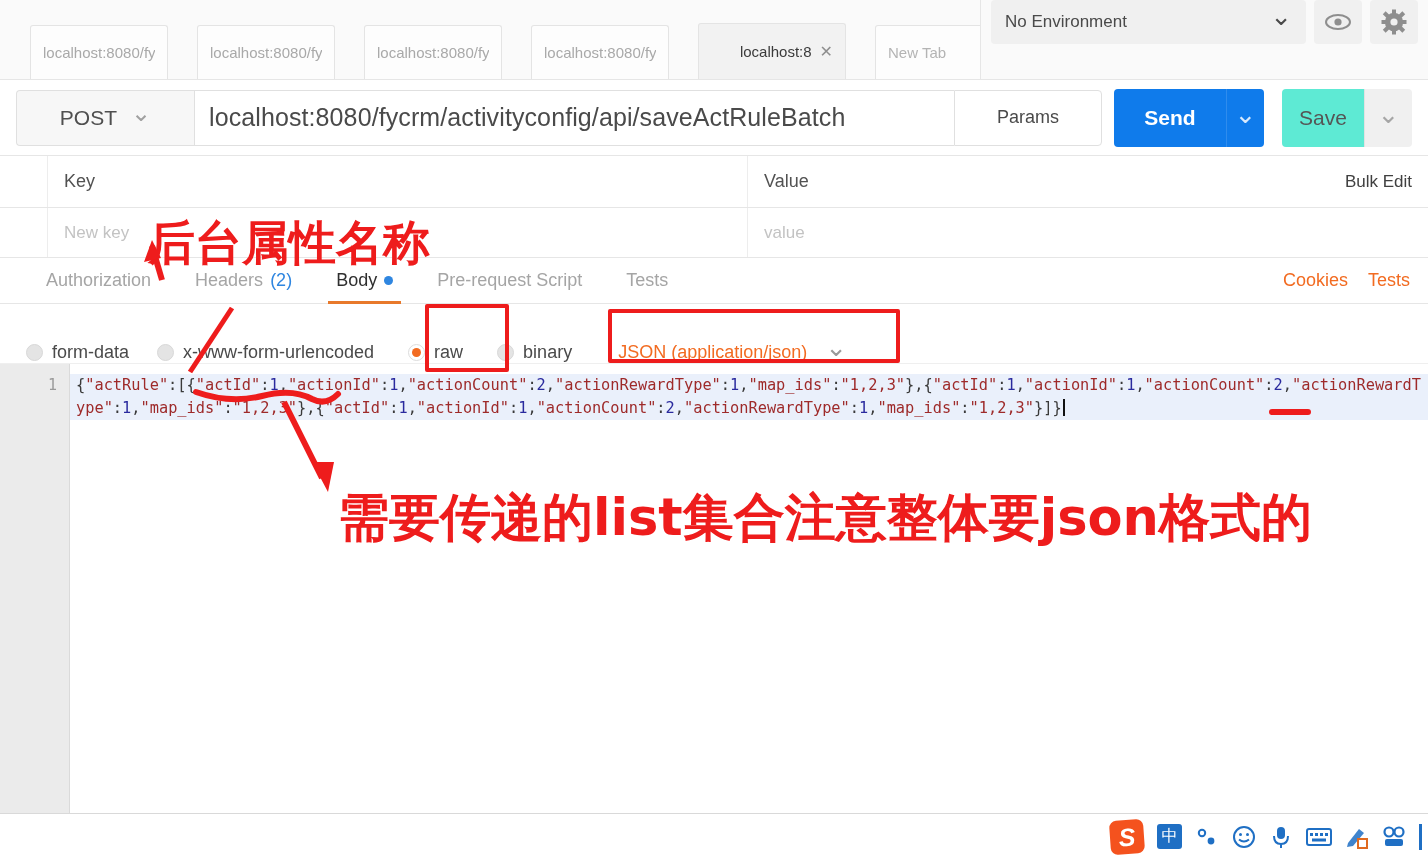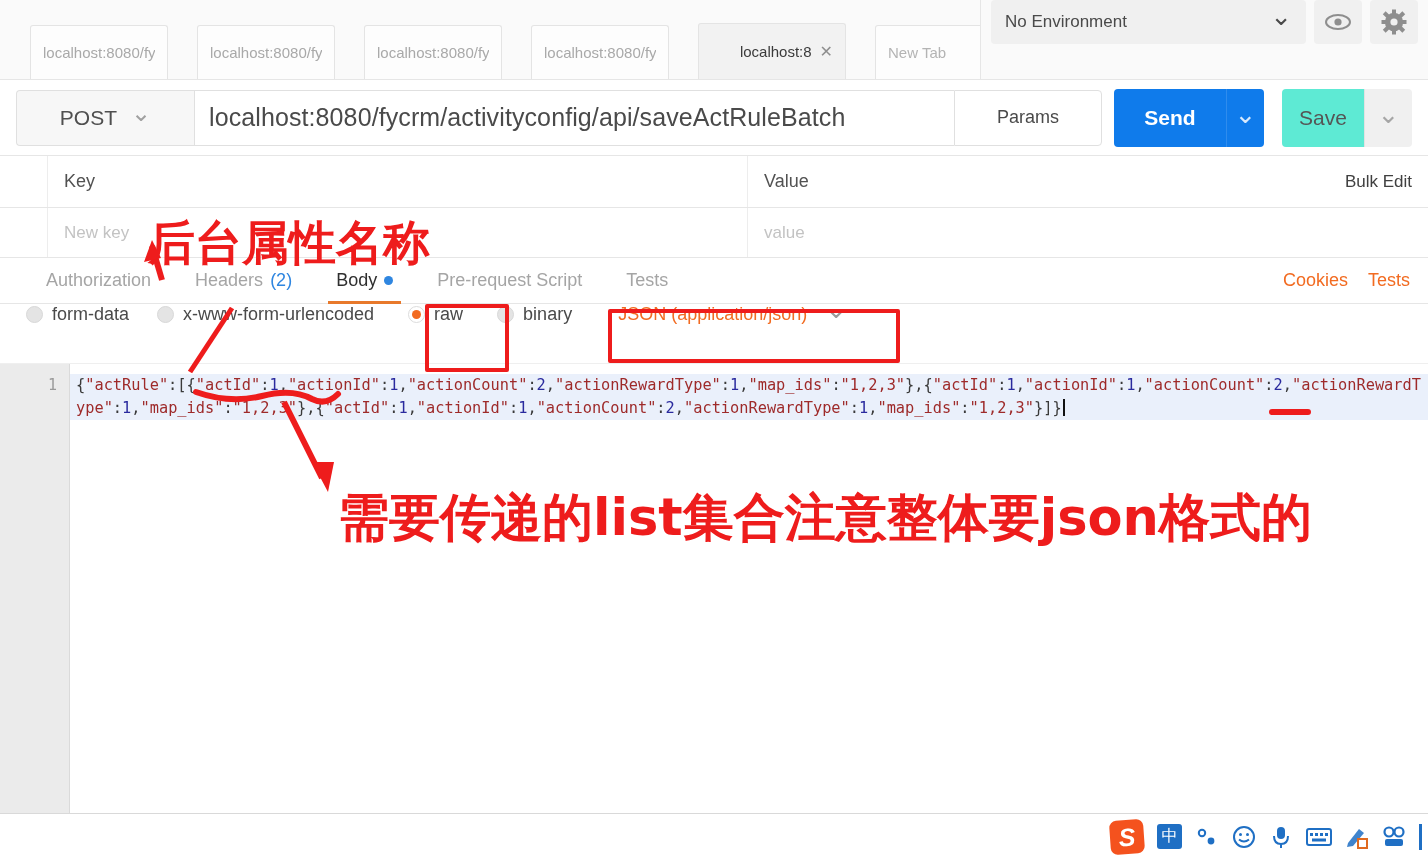--- a/index.html
+++ b/index.html
@@ -151,21 +151,21 @@
   }
   .reqtabs-right {
     margin-left: auto; display: flex; gap: 20px; padding-right: 18px;
     font-size: 18px; color: #f26b21;
   }
 
   
   .bodytype {
     position: absolute; left: 0; top: 304px; width: 1428px; height: 60px;
     background: #fff; border-bottom: 1px solid #efefef;
-    display: flex; align-items: flex-start; padding-left: 26px; gap: 28px;
+    display: flex; align-items: flex-end; padding-left: 26px; gap: 28px;
   }
   .radio-opt { display: flex; align-items: center; gap: 9px; font-size: 18px; color: #4a4a4a; }
   .radio {
     width: 17px; height: 17px; border-radius: 50%;
     background: #e4e4e4; border: 1px solid #d8d8d8;
     display: inline-block; position: relative;
   }
   .radio.on { background: #fff; border: 1px solid #dcdcdc; }
   .radio.on::after {
     content: ""; position: absolute; left: 3px; top: 3px;

